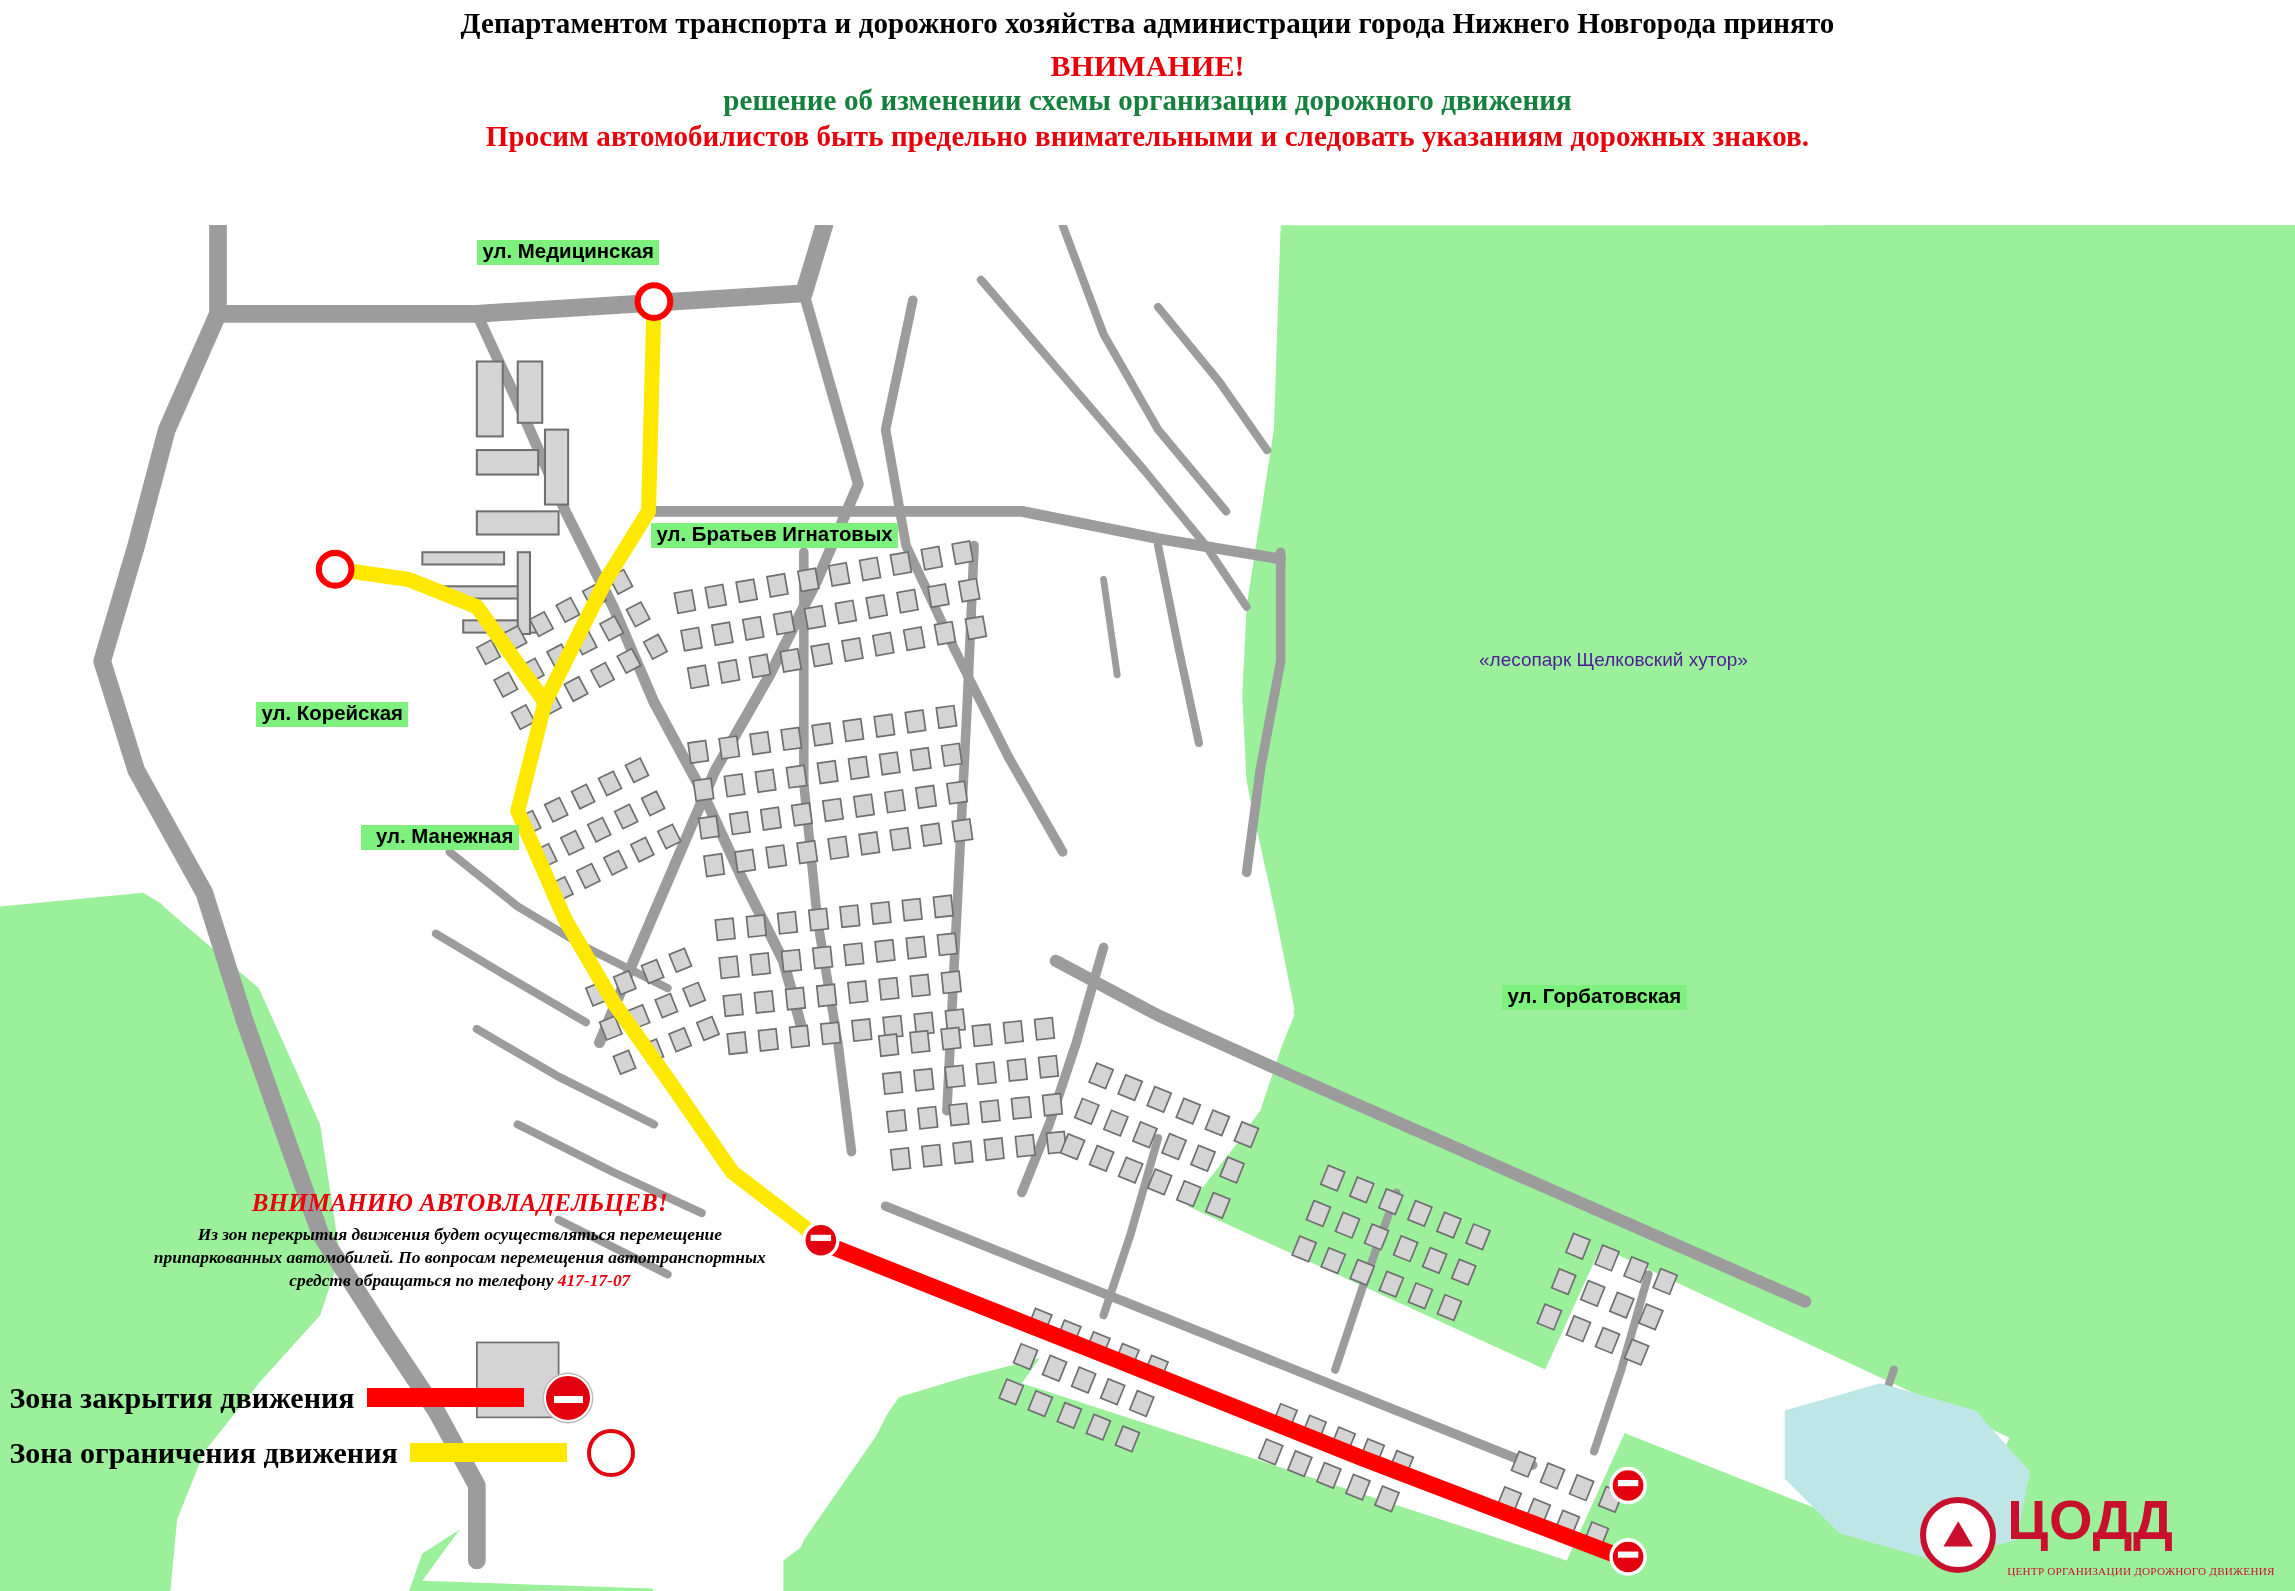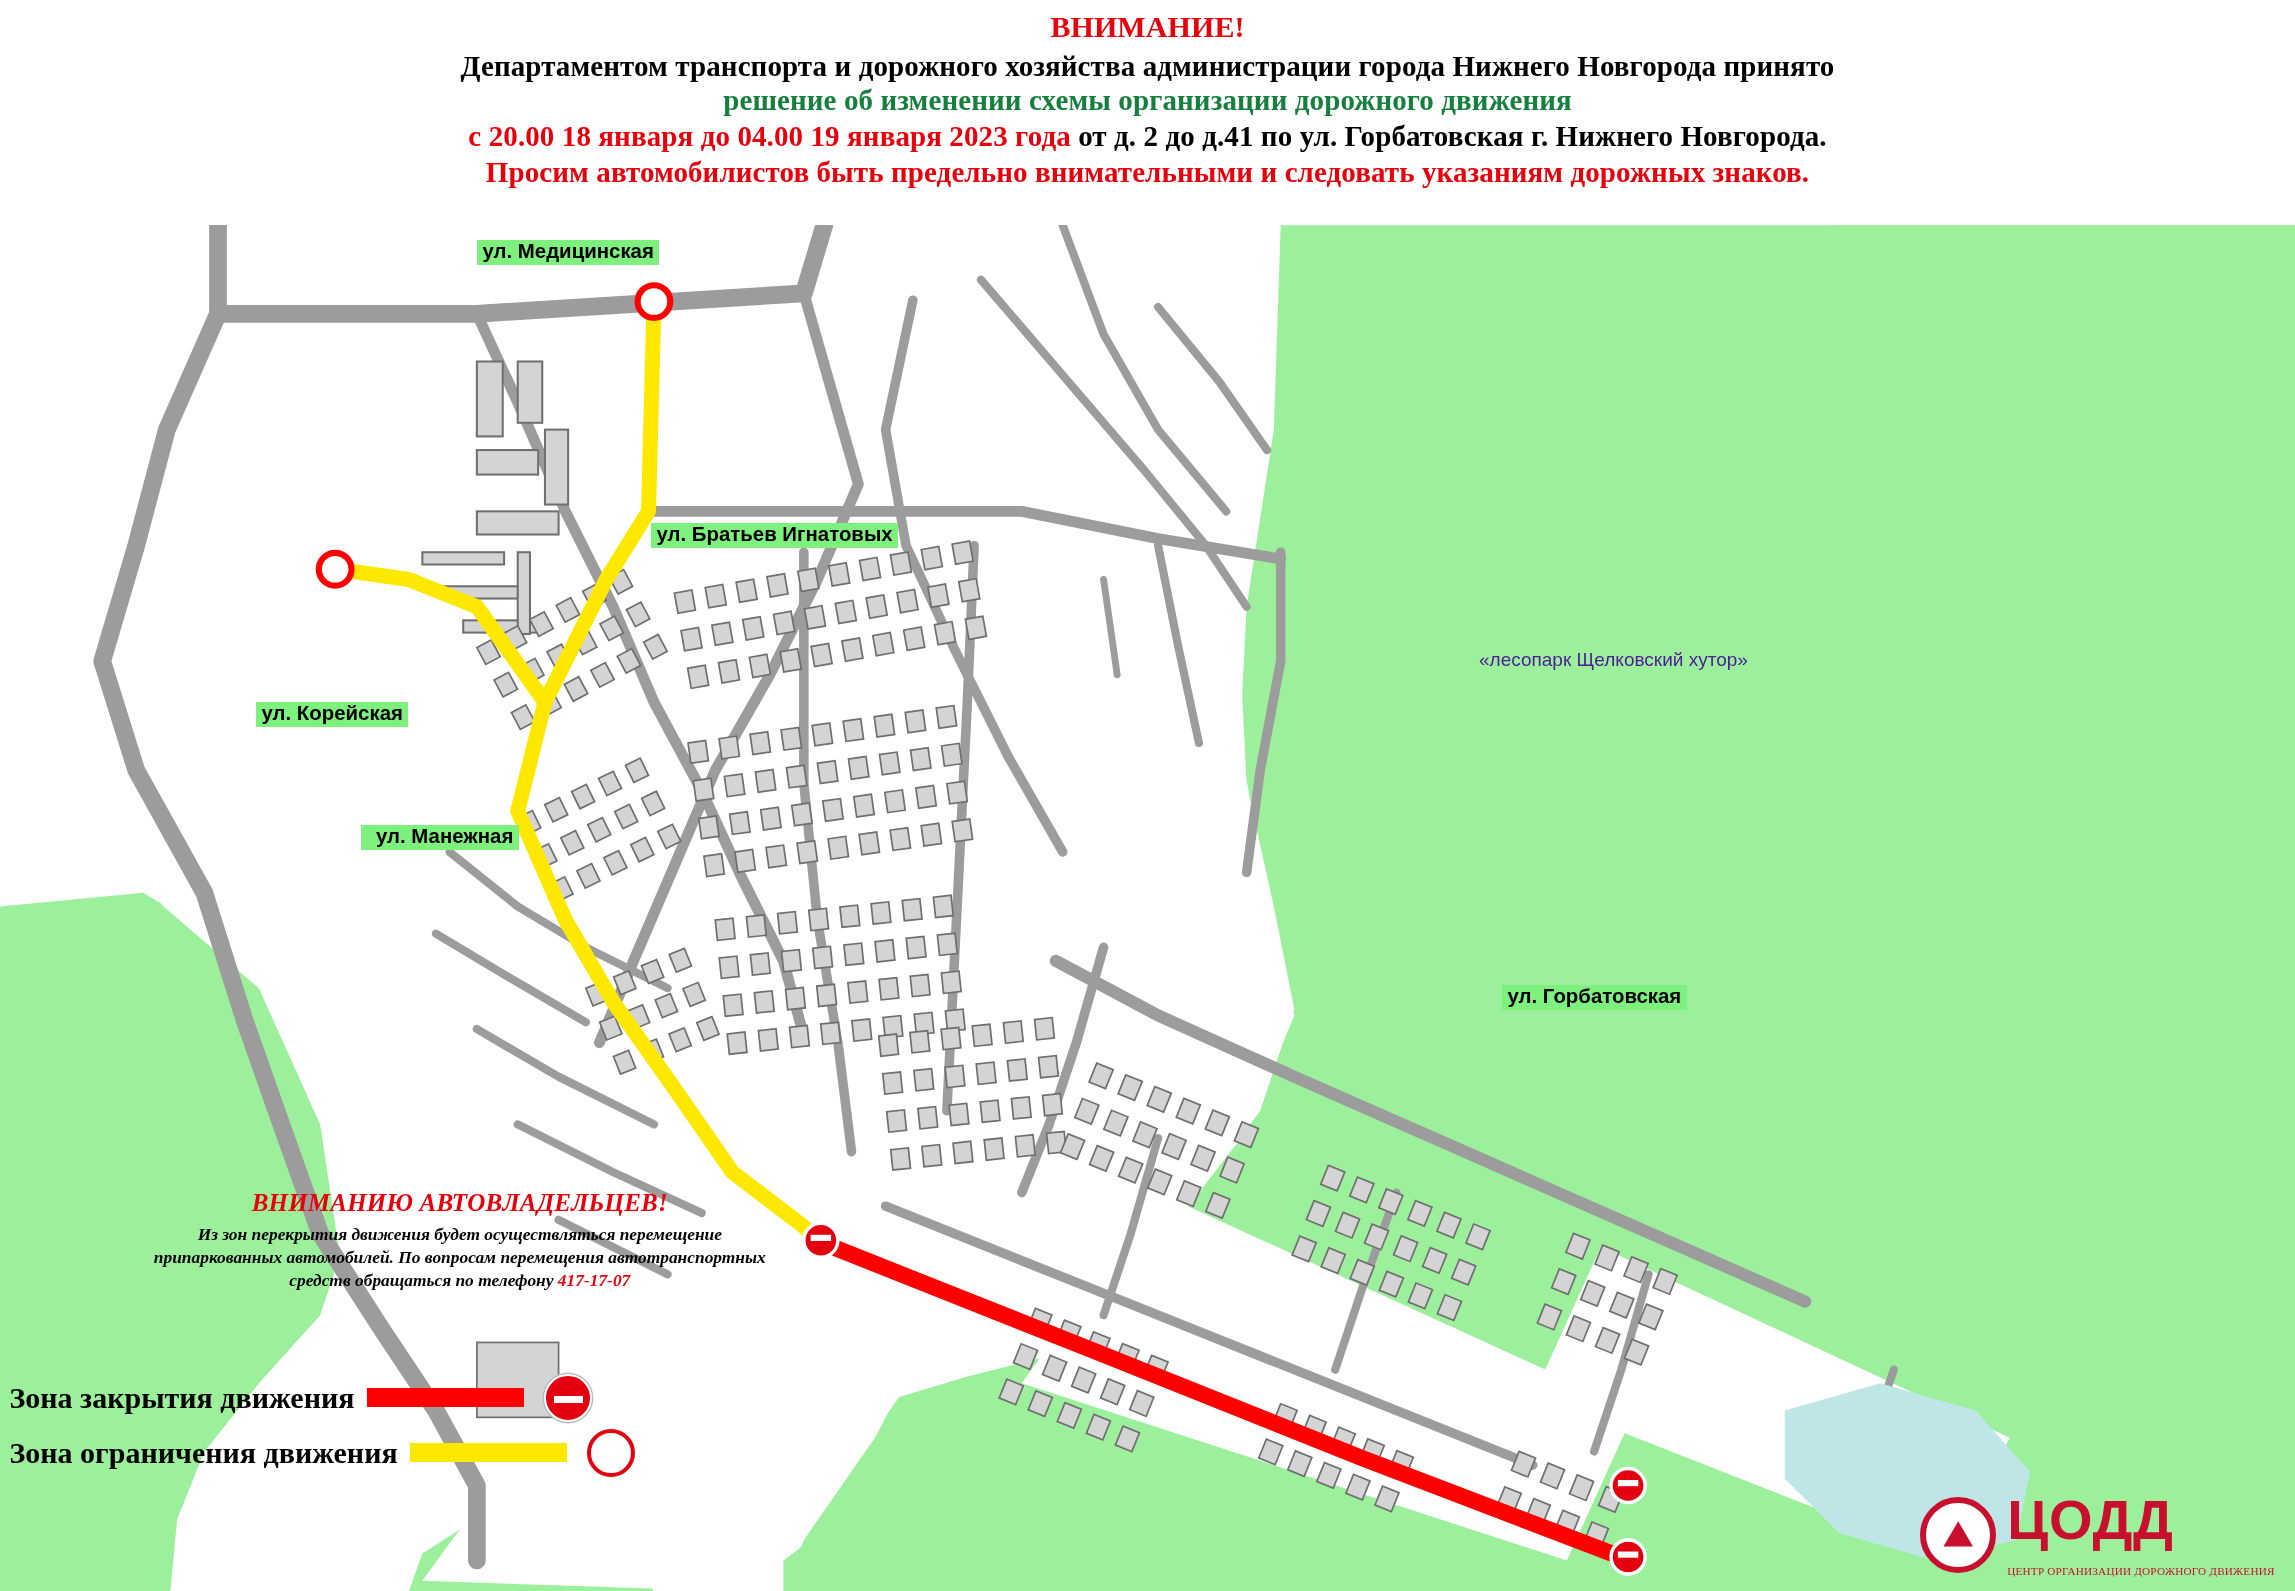--- a/index.html
+++ b/index.html
@@ -95,26 +95,23 @@
   }
   .logo .txt .small{
     font-size:11.2px;color:#c8102e;font-family:Liberation Serif, serif;
     letter-spacing:0.2px;margin-top:19px;
   }
 </style>
 </head>
 <body>
 
 <div class="notice">
+  <div class="line l2">Департаментом транспорта и дорожного хозяйства администрации города Нижнего Новгорода  принято</div>
   <div class="line l1">ВНИМАНИЕ!</div>
-  <div class="line l2">Департаментом транспорта и дорожного хозяйства администрации города Нижнего Новгорода  принято</div>
   <div class="line l3">решение об изменении схемы организации дорожного движения</div>
-  <div class="line l4">
-    <span>с 20.00 18 января до 04.00 19 января 2023 года</span><span class="black"> от д. 2 до д.41 по ул. Горбатовская г. Нижнего Новгорода.</span>
-  </div>
   <div class="line l5">Просим автомобилистов быть предельно внимательными и следовать указаниям дорожных знаков.</div>
 </div>
 
 <div id="map">
 
   <svg width="2295" height="1367" viewBox="0 0 3369 2006">
 
     <g>
       <path d="M1880,0 L3369,0 L3369,2006 L1150,2006 L1150,1960 L1230,1900 L1280,1790 L1330,1690
                L1420,1660 L1560,1640 L1600,1560 L1680,1500 L1760,1420 L1850,1300 L1900,1150

